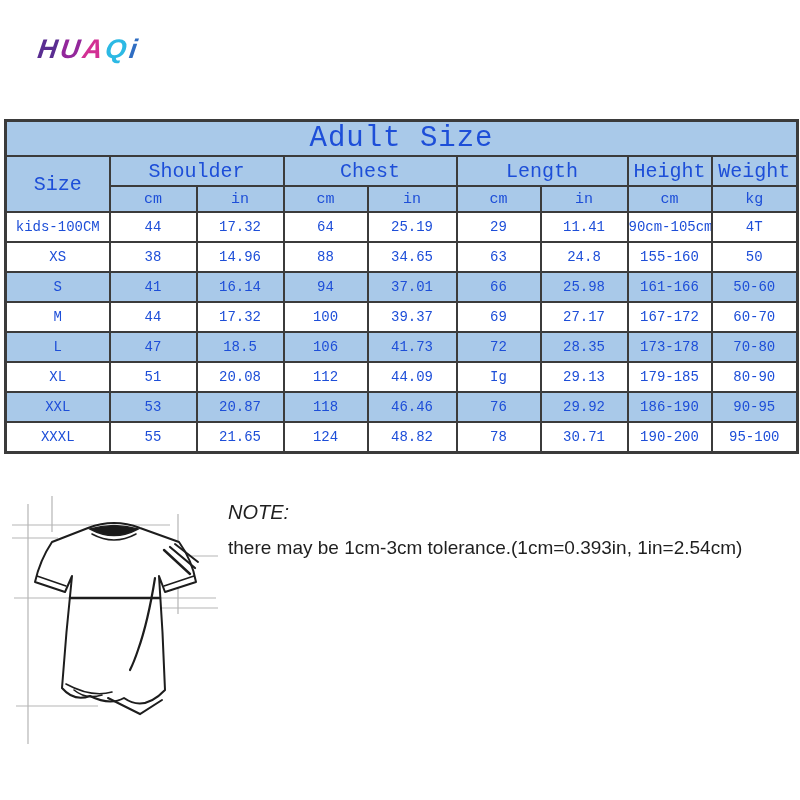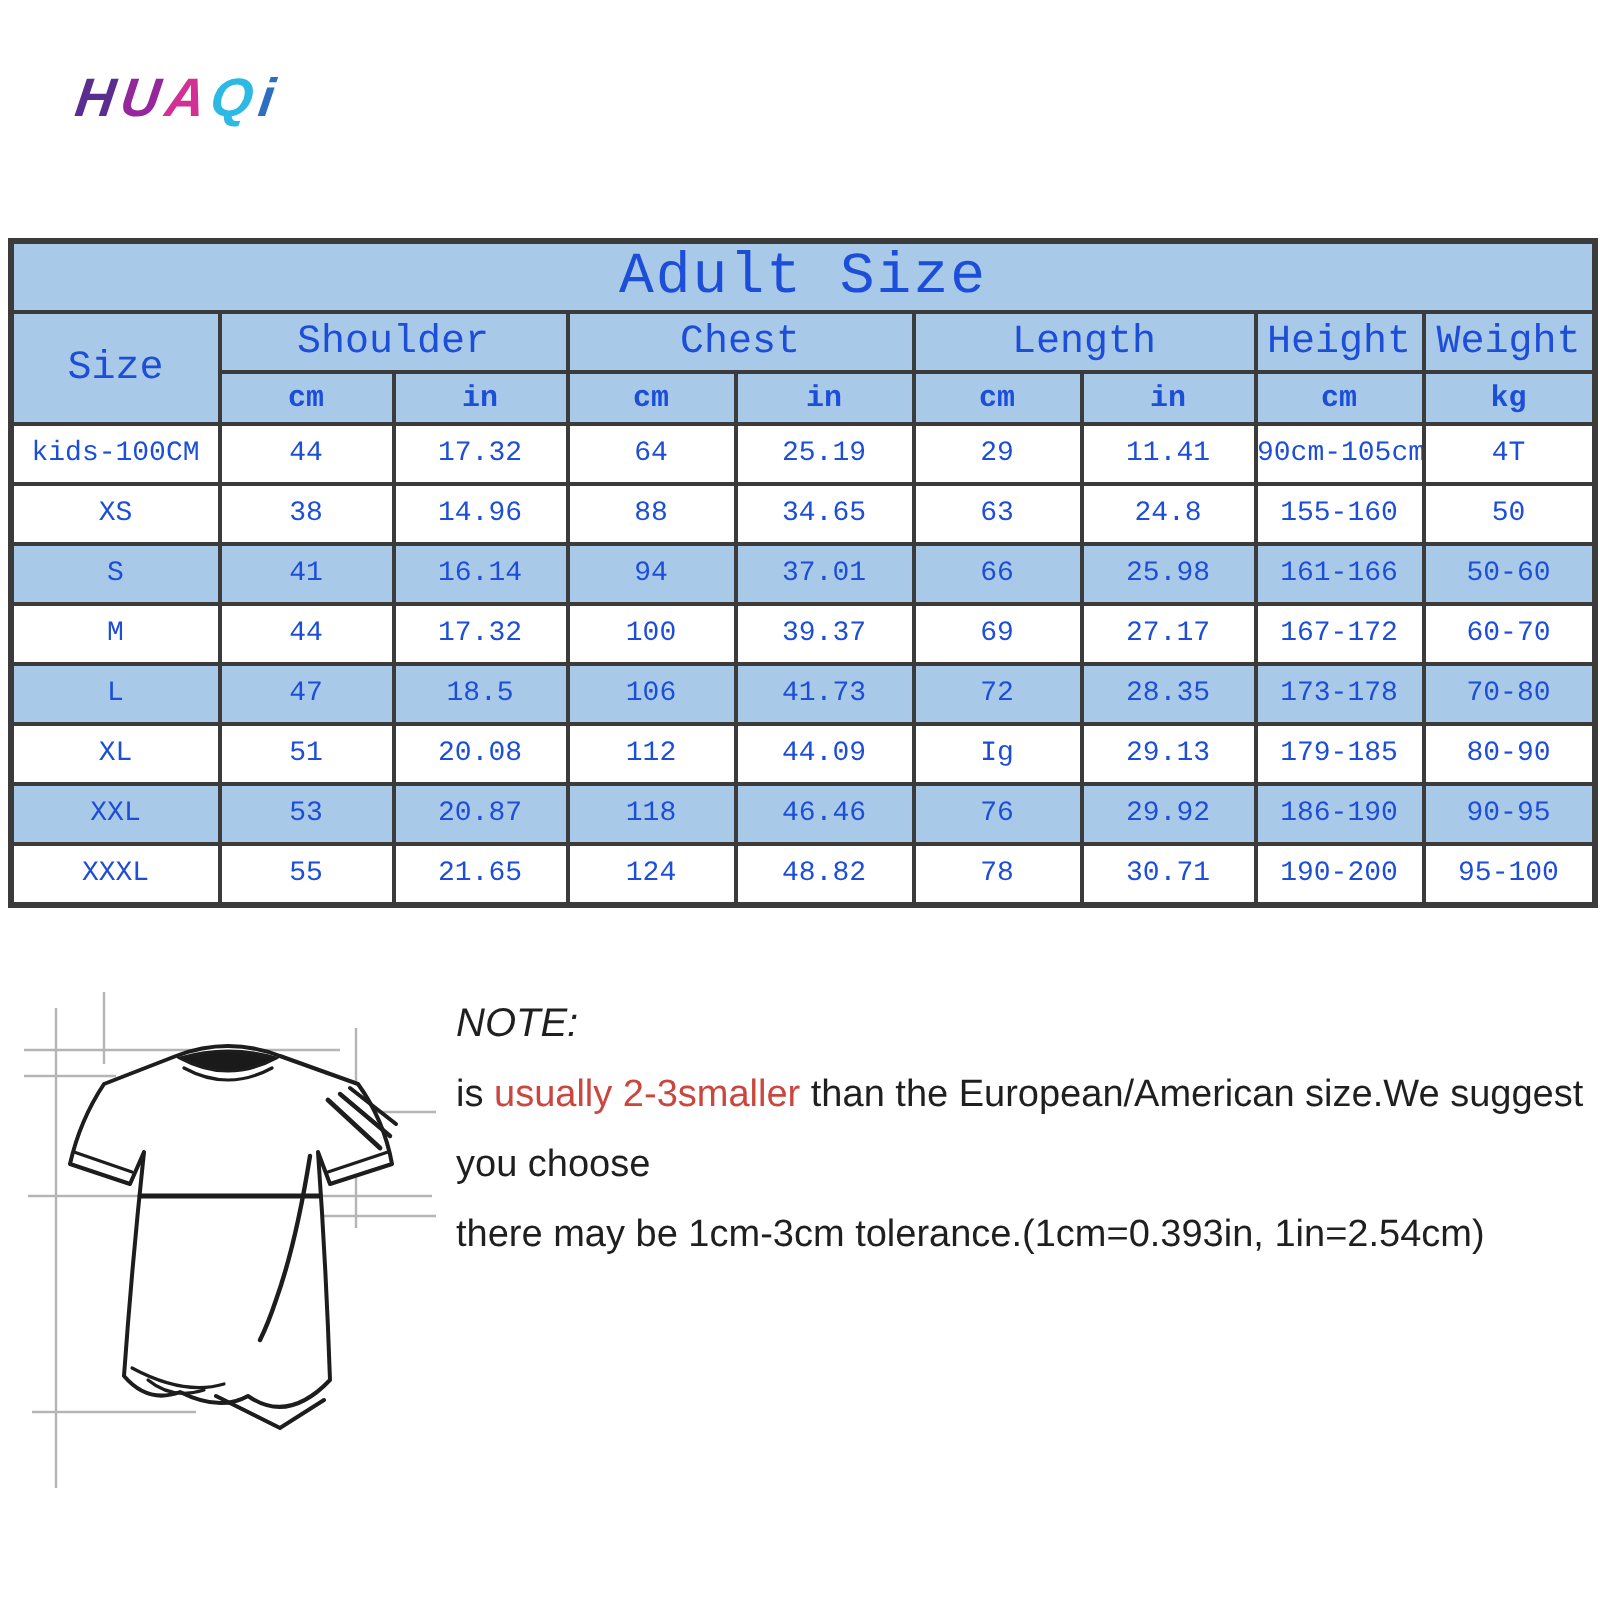--- a/index.html
+++ b/index.html
@@ -36,21 +36,21 @@
     padding:0;overflow:hidden;white-space:nowrap;
   }
   tr.title-row td{
     height:34px;font-size:29px;letter-spacing:1px;
     background:var(--table_blue);
   }
   tr.group-row td{
     height:30px;font-size:20px;background:var(--table_blue);
   }
   tr.units-row td{
-    height:26px;font-size:15px;background:var(--table_blue);font-weight:bold;
+    height:26px;font-size:15px;background:var(--table_blue);
   }
   tbody td{height:30px;font-size:14px;background:#ffffff;}
   tbody tr.shaded td{background:var(--table_blue);}
   
   .tee{position:absolute;left:12px;top:492px;}
   
   .note{
     position:absolute;left:228px;top:495px;width:566px;
     color:var(--note_text);font-size:19px;line-height:35px;
   }
@@ -221,16 +221,15 @@
     <path d="M163,52 L186,70" stroke-width="2"></path>
     <path d="M54,192 Q80,206 100,200"></path>
     <path d="M96,206 L128,222 L150,208" stroke-width="2"></path>
     <path d="M62,198 Q74,208 90,203"></path>
   </g>
 </svg>
 
 <div class="note">
   <div class="note-heading">NOTE:</div>
   <div>
-      <div><span>is </span><span class="red">usually 2-3smaller</span><span> than the European/American size.We suggest you choose</span></div>
       <div><span>there may be 1cm-3cm tolerance.(1cm=0.393in, 1in=2.54cm)</span></div>
     </div>
 </div>
 
 </body></html>

